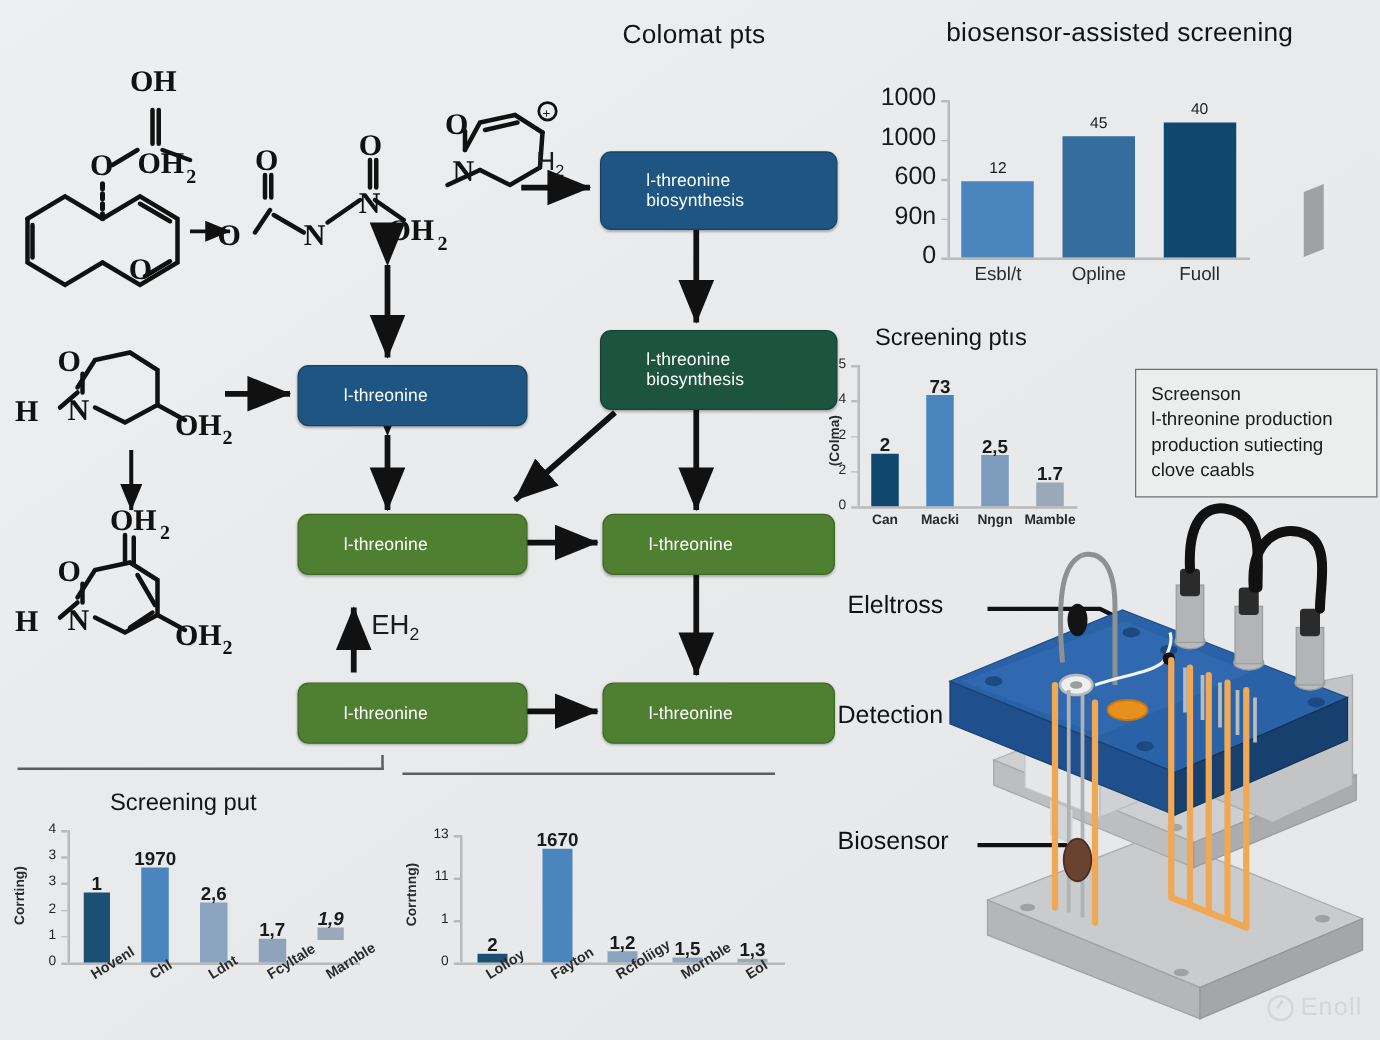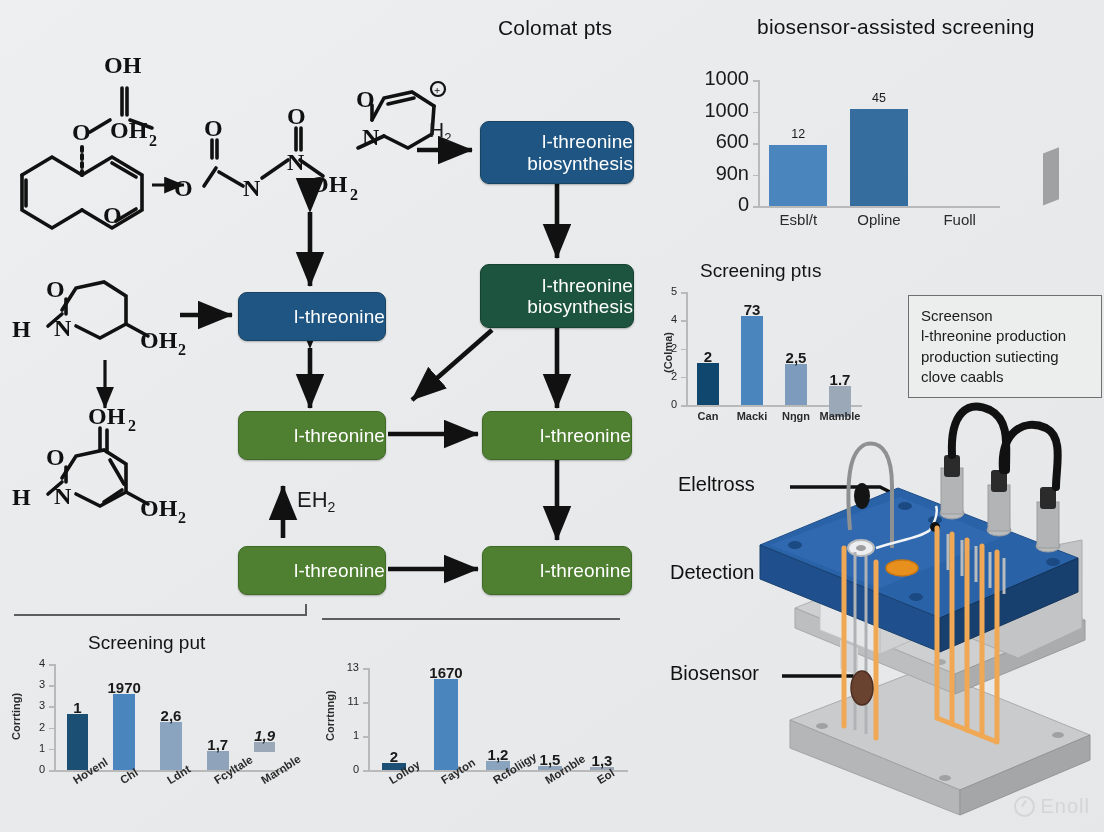--- a/index.html
+++ b/index.html
@@ -21,26 +21,27 @@
     white-space:nowrap;
   }
   .chart-title{
     font-size:19px;font-weight:400;color:#141414;white-space:nowrap;
   }
 
   
   .node{
     border-radius:9px;
     color:#fff;
-    display:flex;align-items:flex-end;justify-content:center;
+    display:flex;align-items:flex-start;justify-content:center;
     flex-direction:column;
-    font-size:19px;line-height:1.12;
+    font-size:14px;line-height:1.12;
     text-align:center;
     box-shadow:0 1px 2px rgba(0,0,0,.28);
     letter-spacing:.1px;
+    padding-left:36px;
   }
   .node.blue{background:#1f5582;border:1px solid #174463;}
   .node.green{background:#4f7f31;border:1px solid #3f6a26;}
   .node.dgreen{background:#1d5440;border:1px solid #16432f;}
   .node span{display:block;}
 
   
   svg.layer{position:absolute;left:0;top:0;pointer-events:none;}
 
   
@@ -283,20 +284,23 @@
       <div class="axisline" style="left: 53px; top: 148px; width: 5px; height: 1.5px;"></div>
       <div class="tick-lbl big" style="right: 311px; top: 135px;">0</div>
       <div class="bar" style="left: 69.2933px; width: 58.08px; height: 61.2px; bottom: 32px; background: rgb(74, 134, 189);">
         <span class="val lg">12</span>
       </div>
       <div class="cat-lbl" style="left: 98.3333px; top: 153px; transform: translateX(-50%);">Esbl/t</div>
       <div class="bar" style="left: 149.96px; width: 58.08px; height: 97.2px; bottom: 32px; background: rgb(53, 109, 158);">
         <span class="val lg">45</span>
       </div>
       <div class="cat-lbl" style="left: 179px; top: 153px; transform: translateX(-50%);">Opline</div>
+      <div class="bar" style="left: 230.627px; width: 58.08px; height: 108px; bottom: 32px; background: rgb(16, 71, 111);">
+        <span class="val lg">40</span>
+      </div>
       <div class="cat-lbl" style="left: 259.667px; top: 153px; transform: translateX(-50%);">Fuoll</div>
     </div>
 
   <div class="chart" id="chart-mid-right" style="left:660px;top:268px;width:220px;height:165px;">
       <div class="chart-title" style="position: absolute; left: 40px; top: -8px;">Screening ptıs</div>
       <div class="axisline" style="left: 26px; top: 24px; width: 1.5px; height: 113px;"></div>
       <div class="axisline" style="left: 26px; top: 137px; height: 1.5px; width: 176px;"></div>
       <div class="axisline" style="left: 21px; top: 24px; width: 5px; height: 1.5px;"></div>
       <div class="tick-lbl" style="right: 203px; top: 17px;">5</div>
       <div class="axisline" style="left: 21px; top: 52.25px; width: 5px; height: 1.5px;"></div>
@@ -313,21 +317,21 @@
       </div>
       <div class="cat-lbl sm" style="left: 48px; top: 142px; transform: translateX(-50%);">Can</div>
       <div class="bar" style="left: 80.56px; width: 22.88px; height: 89.27px; bottom: 28px; background: rgb(74, 134, 189);">
         <span class="val">73</span>
       </div>
       <div class="cat-lbl sm" style="left: 92px; top: 142px; transform: translateX(-50%);">Macki</div>
       <div class="bar" style="left: 124.56px; width: 22.88px; height: 40.68px; bottom: 28px; background: rgb(125, 155, 189);">
         <span class="val">2,5</span>
       </div>
       <div class="cat-lbl sm" style="left: 136px; top: 142px; transform: translateX(-50%);">Nŋgn</div>
-      <div class="bar" style="left: 168.56px; width: 22.88px; height: 31px; bottom: 16px; background: rgb(154, 168, 184);">
+      <div class="bar" style="left: 168.56px; width: 22.88px; height: 19px; bottom: 28px; background: rgb(154, 168, 184);">
         <span class="val">1.7</span>
       </div>
       <div class="cat-lbl sm" style="left: 180px; top: 142px; transform: translateX(-50%);">Mamble</div>
     </div>
 
   <div class="legendbox" style="left:908px;top:295px;width:168px;">
     <div>Screenson</div>
     <div>l-threonine production</div>
     <div>production  sutiecting</div>
     <div>clove caabls</div>

